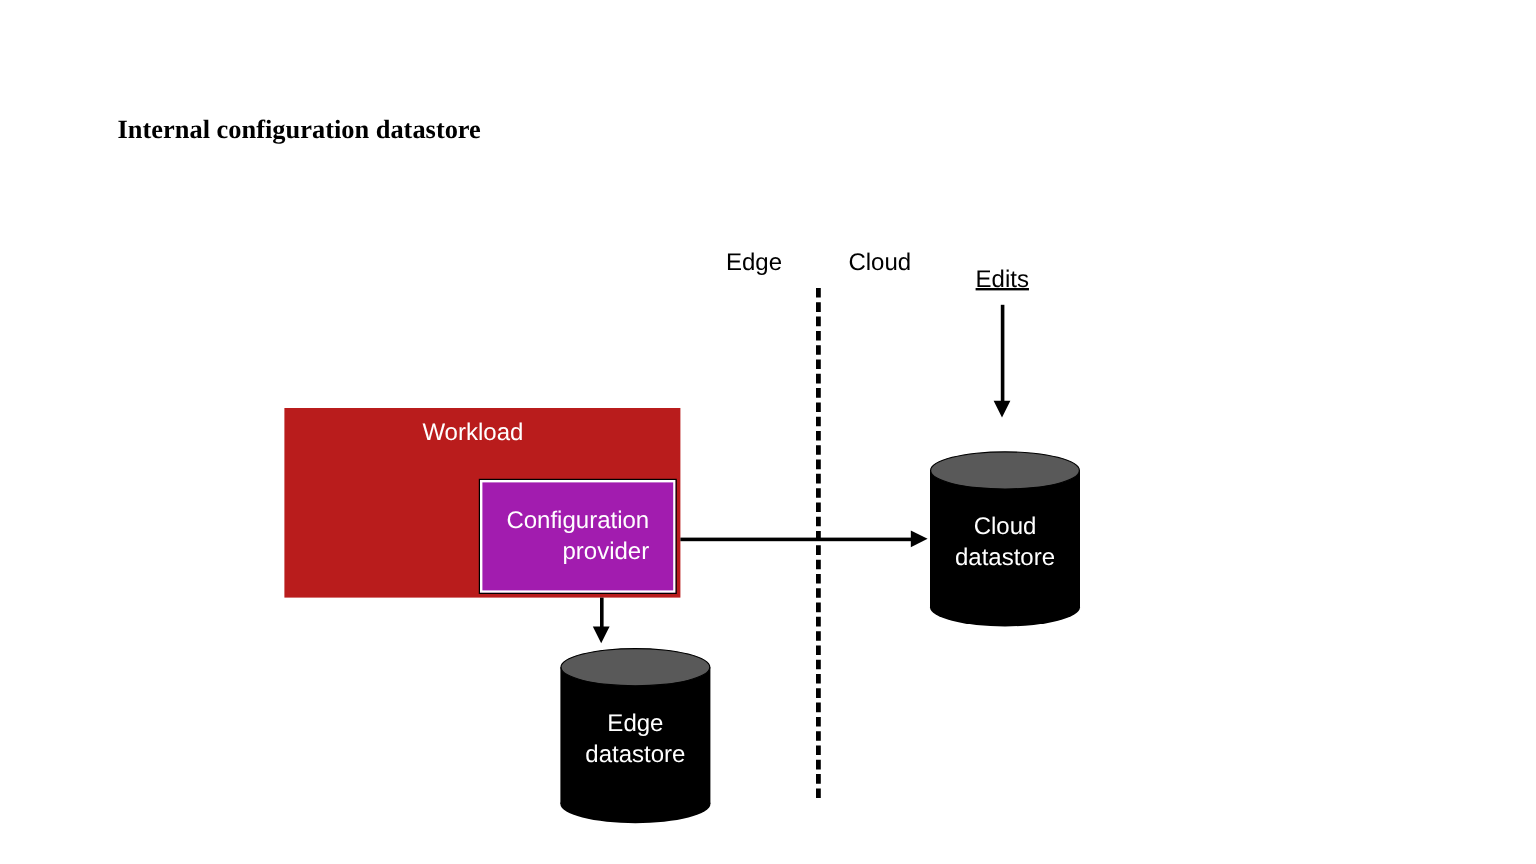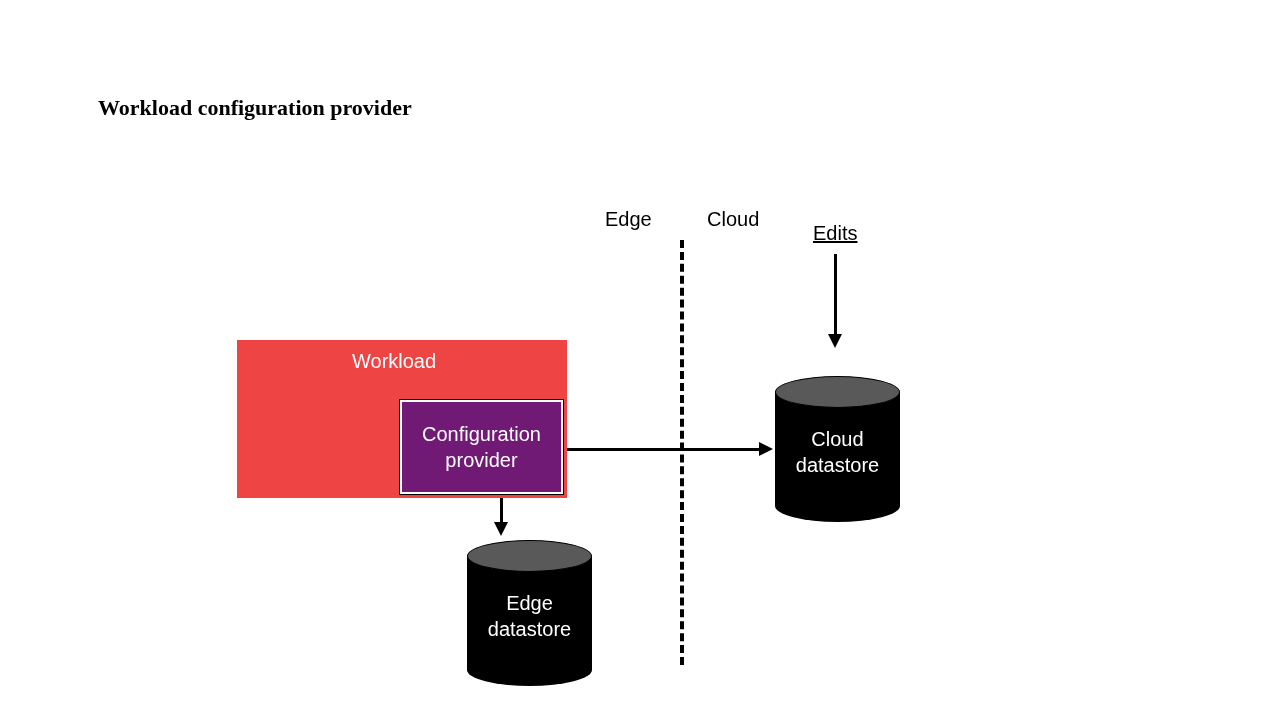--- a/index.html
+++ b/index.html
@@ -13,39 +13,39 @@
     }
     .title {
       position: absolute;
       font-weight: bold;
       font-size: 22px;
       color: #000;
       font-family: Georgia, 'Times New Roman', serif;
     }
     .workload-box {
       position: absolute;
-      background: #ef4444;
+      background: #b91c1c;
       color: #fff;
       text-align: center;
     }
     .workload-label {
       position: absolute;
       color: #fff;
       font-size: 20px;
     }
     .config-box {
       position: absolute;
-      background: #701a75;
+      background: #a21caf;
       border: 2px solid #fff;
       outline: 1px solid #000;
       color: #fff;
       display: flex;
       align-items: center;
       justify-content: center;
-      text-align: center;
+      text-align: right;
       font-size: 20px;
       line-height: 1.3;
     }
     .cylinder {
       position: absolute;
     }
     .cylinder-body {
       position: absolute;
       background: #000;
       width: 100%;
@@ -104,21 +104,21 @@
       width: 0;
       height: 0;
       border-left: 7px solid transparent;
       border-right: 7px solid transparent;
       border-top: 14px solid #000;
     }
   </style>
 </head>
 <body>
 
-<div class="title" style="left:98px; top:95px;">Workload configuration provider</div>
+<div class="title" style="left:98px; top:95px;">Internal configuration datastore</div>
 
 <div class="region-label" style="left:605px; top:208px;">Edge</div>
 <div class="region-label" style="left:707px; top:208px;">Cloud</div>
 
 <div class="region-label" style="left:813px; top:222px;text-decoration:underline;">Edits</div>
 
 <div class="divider" style="left:680px; top:240px; height:425px;"></div>
 
 <div class="workload-box" style="left:237px; top:340px; width:330px; height:158px;">
   <div class="workload-label" style="left:115px; top:10px;">Workload</div>

